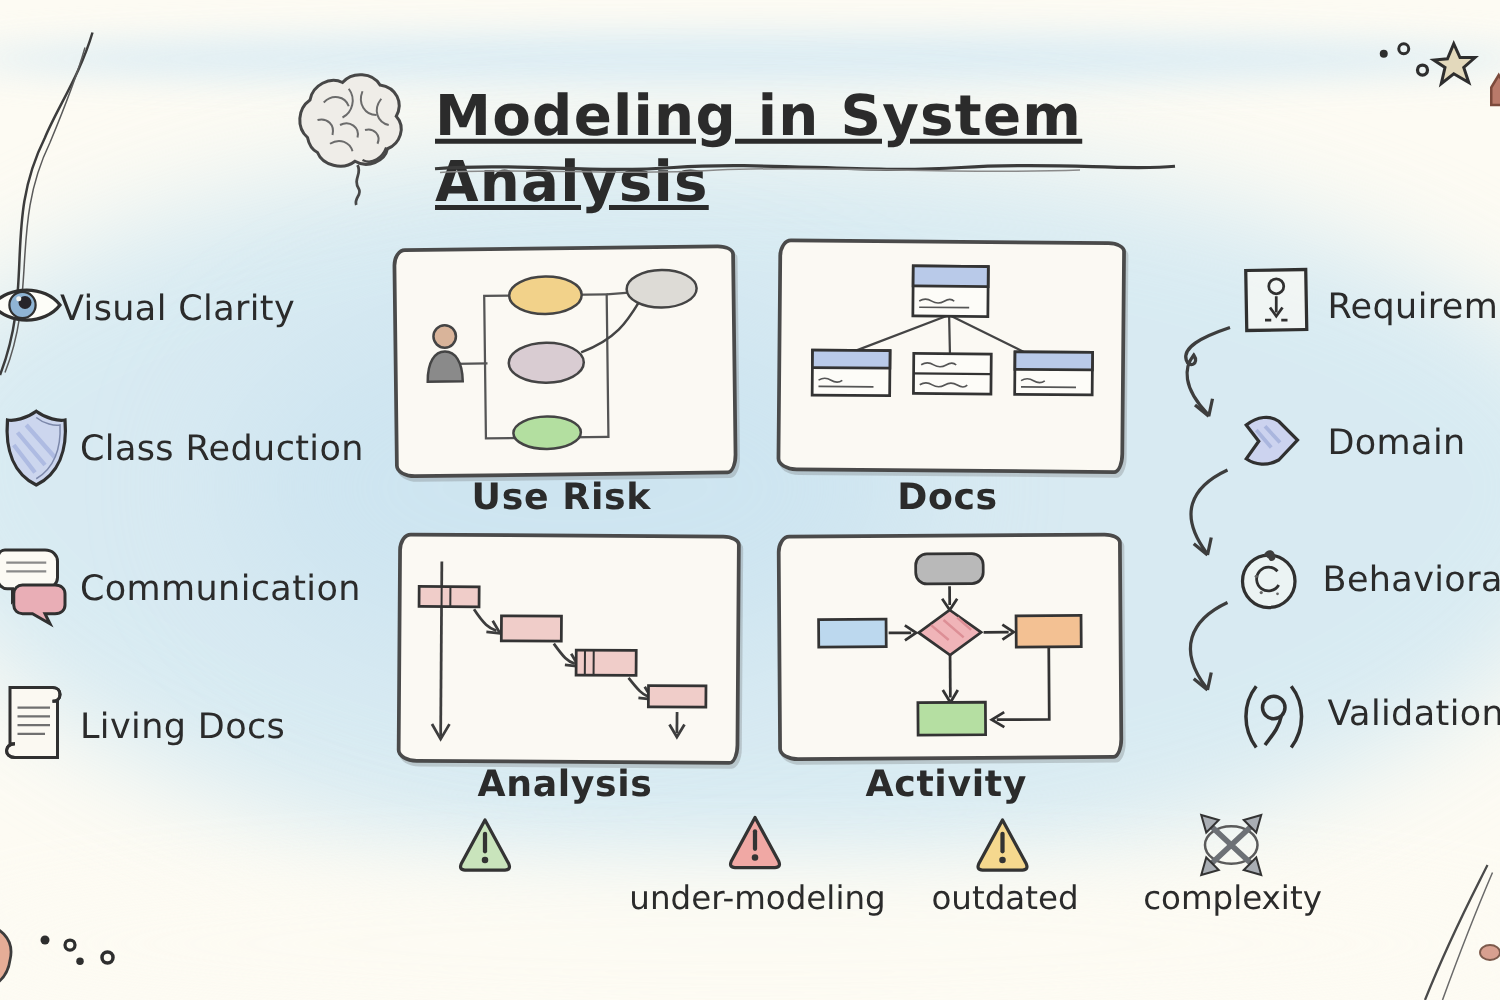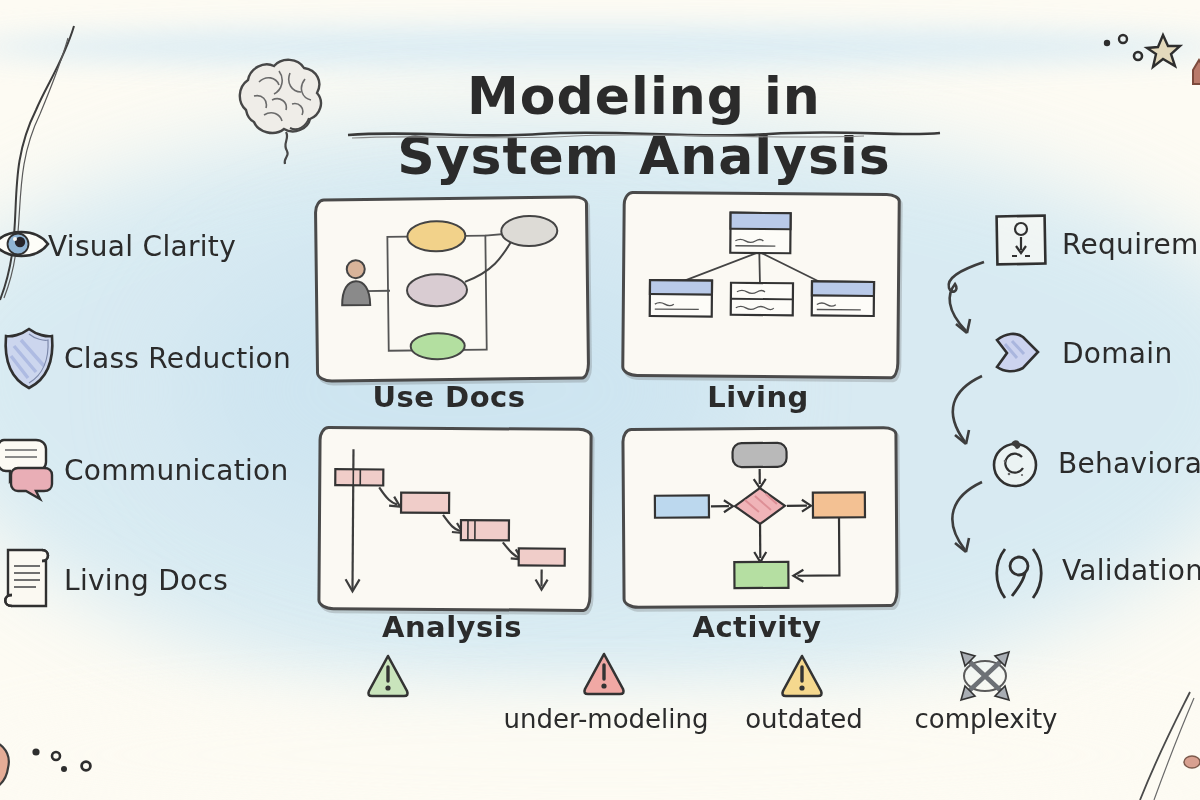--- a/index.html
+++ b/index.html
@@ -20,22 +20,22 @@
 
   .label{position:absolute;font-size:28px;font-weight:500;letter-spacing:.3px;white-space:nowrap;}
   .caption{position:absolute;font-size:29px;font-weight:600;text-align:center;letter-spacing:.5px;}
   .pitfall-label{position:absolute;font-size:26px;font-weight:500;transform:translateX(-50%);white-space:nowrap;}
 
   .panel{position:absolute;background:#fbf9f3;border:3px solid #4a4a4a;
          border-radius:10px 14px 8px 16px/14px 8px 16px 10px;
          box-shadow:2px 3px 0 rgba(90,90,90,.25);}
   .panel svg{position:absolute;left:0;top:0;}
 
-  #title{position:absolute;left:348px;top:66px;width:592px;text-align:center;
-         font-size:52px;font-weight:600;letter-spacing:1px;}
+  #title{position:absolute;left:348px;top:66px;width:592px;text-align:left;
+         font-size:45px;font-weight:600;letter-spacing:1px;text-decoration:underline;}
   .abs{position:absolute;}
   svg{overflow:visible;}
 </style>
 </head>
 <body>
 
 <div id="stage">
 
   <div class="wash wash-top"></div>
   <div class="wash wash-main"></div>
@@ -121,21 +121,21 @@
       <path d="M46,90 H72" stroke="#555" stroke-width="1.8"></path>
       <path d="M147,82 C175,72 184,58 194,42" fill="none" stroke="#444" stroke-width="2"></path>
       <ellipse cx="119" cy="36" rx="29" ry="15" fill="#f2d28a" stroke="#444" stroke-width="2"></ellipse>
       <ellipse cx="212" cy="32" rx="28" ry="15" fill="#dddbd6" stroke="#444" stroke-width="2"></ellipse>
       <ellipse cx="119" cy="90" rx="30" ry="16" fill="#d9ccd2" stroke="#444" stroke-width="2"></ellipse>
       <ellipse cx="119" cy="146" rx="27" ry="13" fill="#b3dfa0" stroke="#444" stroke-width="2"></ellipse>
       <circle cx="38" cy="68" r="9" fill="#d9b49a" stroke="#444" stroke-width="2"></circle>
       <path d="M24,104 C24,88 30,80 38,80 C46,80 52,88 52,104 Z" fill="#8a8a8a" stroke="#444" stroke-width="2"></path>
     </svg>
   </div>
-  <div class="caption" style="left:315px;top:380px;width:268px">Use Docs</div>
+  <div class="caption" style="left:315px;top:380px;width:268px">Use Risk</div>
 
   <div class="panel" style="left:622px;top:192px;width:272px;height:180px;transform:rotate(0.5deg)">
     <svg width="272" height="180" viewBox="0 0 272 180">
       <path d="M134,57 L55,88 M134,57 L135,90 M134,57 L198,88" stroke="#444" stroke-width="1.8" fill="none"></path>
 
       <g>
         <rect x="105" y="18" width="60" height="40" fill="#fdfcf8" stroke="#333" stroke-width="2.2"></rect>
         <rect x="105" y="18" width="60" height="16" fill="#b9cae9" stroke="#333" stroke-width="2.2"></rect>
         <path d="M110,46 q5,-3 10,0 t10,0 t8,0 M110,51 h40" stroke="#555" stroke-width="1.3" fill="none"></path>
       </g>
@@ -152,21 +152,21 @@
         <path d="M112,97 q5,-3 10,0 t10,0 t8,0 M111,113 q5,-3 10,0 t10,0 t10,0 t8,0" stroke="#555" stroke-width="1.3" fill="none"></path>
       </g>
 
       <g>
         <rect x="187" y="86" width="62" height="34" fill="#fdfcf8" stroke="#333" stroke-width="2.2"></rect>
         <rect x="187" y="86" width="62" height="14" fill="#b9cae9" stroke="#333" stroke-width="2.2"></rect>
         <path d="M192,109 q5,-3 10,0 t9,0 M192,114 h44" stroke="#555" stroke-width="1.3" fill="none"></path>
       </g>
     </svg>
   </div>
-  <div class="caption" style="left:622px;top:380px;width:272px">Living</div>
+  <div class="caption" style="left:622px;top:380px;width:272px">Docs</div>
 
   <div class="panel" style="left:318px;top:427px;width:268px;height:178px;transform:rotate(0.4deg)">
     <svg width="268" height="178" viewBox="0 0 268 178">
       <path d="M32,20 V160" stroke="#3d3d3d" stroke-width="2.2" fill="none"></path>
       <path d="M25,150 L32,162 L39,150" fill="none" stroke="#3d3d3d" stroke-width="2.2"></path>
       <rect x="14" y="40" width="48" height="16" fill="#f0cdc9" stroke="#333" stroke-width="2.2"></rect>
       <path d="M32,40 V56 M39,40 V56" stroke="#333" stroke-width="1.6"></path>
       <path d="M58,58 C66,70 70,73 76,75" fill="none" stroke="#3d3d3d" stroke-width="2.2"></path>
       <path d="M68,76 L79,77 L73,67" fill="none" stroke="#3d3d3d" stroke-width="2.2"></path>
       <rect x="80" y="63" width="48" height="20" fill="#f0cdc9" stroke="#333" stroke-width="2.2"></rect>

